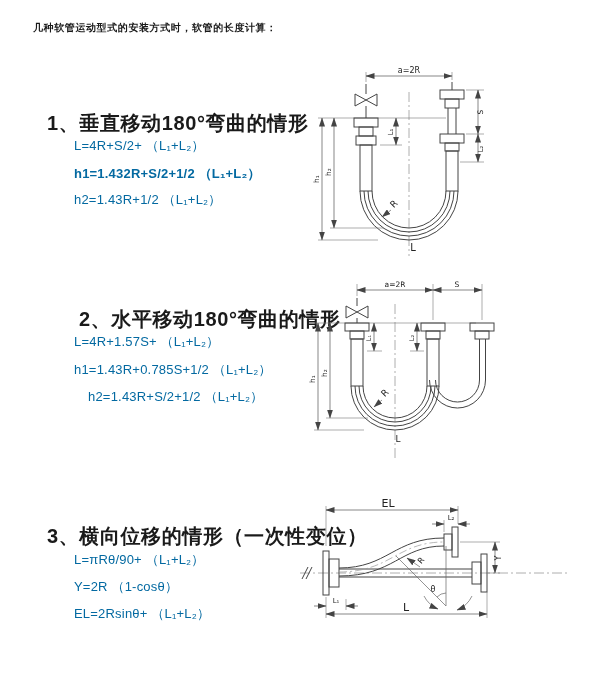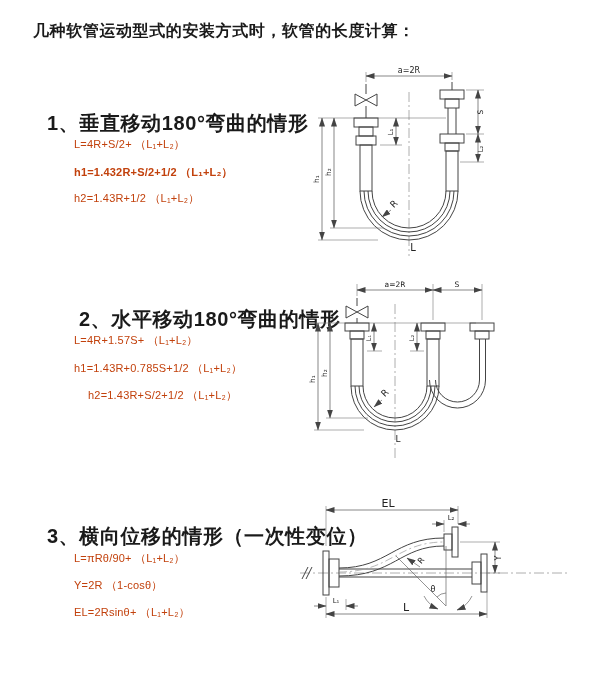--- a/index.html
+++ b/index.html
@@ -2,23 +2,23 @@
 <html><head>
 <meta charset="utf-8">
 <style>
   html,body{margin:0;padding:0;}
   body{
     width:600px;height:675px;position:relative;background:#ffffff;
     font-family:"Liberation Sans","DejaVu Sans",sans-serif;color:#1a1a1a;
     overflow:hidden;
   }
   .abs{position:absolute;}
-  .title{font-size:16px;font-weight:600;letter-spacing:0.6px;white-space:nowrap;}
+  .title{font-size:10px;font-weight:600;letter-spacing:0.6px;white-space:nowrap;}
   .heading{font-size:20px;font-weight:600;letter-spacing:0.6px;white-space:nowrap;}
-  .formula{font-size:11px;font-weight:400;letter-spacing:0.2px;color:#c2410c;white-space:nowrap;}
+  .formula{font-size:13px;font-weight:400;letter-spacing:0.2px;color:#0369a1;white-space:nowrap;}
   svg{position:absolute;overflow:visible;}
   svg text{font-family:"DejaVu Sans","Liberation Sans",sans-serif;fill:#222;}
   .dim{stroke:#555;stroke-width:0.7;fill:none;}
   .ext{stroke:#777;stroke-width:0.6;fill:none;}
   .draw{stroke:#444;stroke-width:1;fill:none;}
   .thin{stroke:#666;stroke-width:0.7;fill:none;}
   .cl{stroke:#999;stroke-width:0.8;fill:none;stroke-dasharray:10 3 2 3;}
 </style>
 </head>
 <body>

